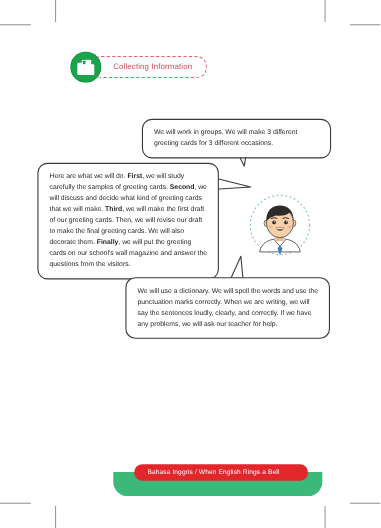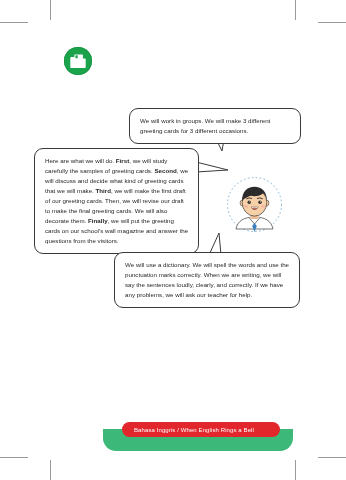--- a/index.html
+++ b/index.html
@@ -146,20 +146,21 @@
 <div class="cropmark cm-br-v"></div>
 
 <div class="section-header">
   <div class="section-icon">
     <svg width="17" height="15" viewBox="0 0 17 15" aria-hidden="true">
       <path d="M1.2 3.0h5.0l1.3 1.5h7.3c0.5 0 0.9 0.4 0.9 0.9v7.8c0 0.5-0.4 0.9-0.9 0.9H1.2c-0.5 0-0.9-0.4-0.9-0.9V3.9c0-0.5 0.4-0.9 0.9-0.9z" fill="#ffffff"></path>
       <rect x="4.3" y="0.4" width="8.6" height="5.4" rx="0.6" fill="#ffffff"></rect>
       <rect x="5.4" y="1.3" width="2.3" height="3.0" rx="0.4" fill="#1aa34a"></rect>
     </svg>
   </div>
+  <div class="section-label-box">Collecting Information</div>
 </div>
 
 <svg class="tail tail-top" width="26" height="22" viewBox="0 0 26 22">
   <path d="M2,0 L12,20 L15,2" fill="#ffffff" stroke="#3a3a3a" stroke-width="1" stroke-linejoin="round"></path>
   <path d="M2,0 L16,0" stroke="#ffffff" stroke-width="2.4"></path>
 </svg>
 
 <div class="bubble bubble-top">
   <p>We will work in groups. We will make 3 different greeting cards for 3 different occasions.</p>
 </div>

